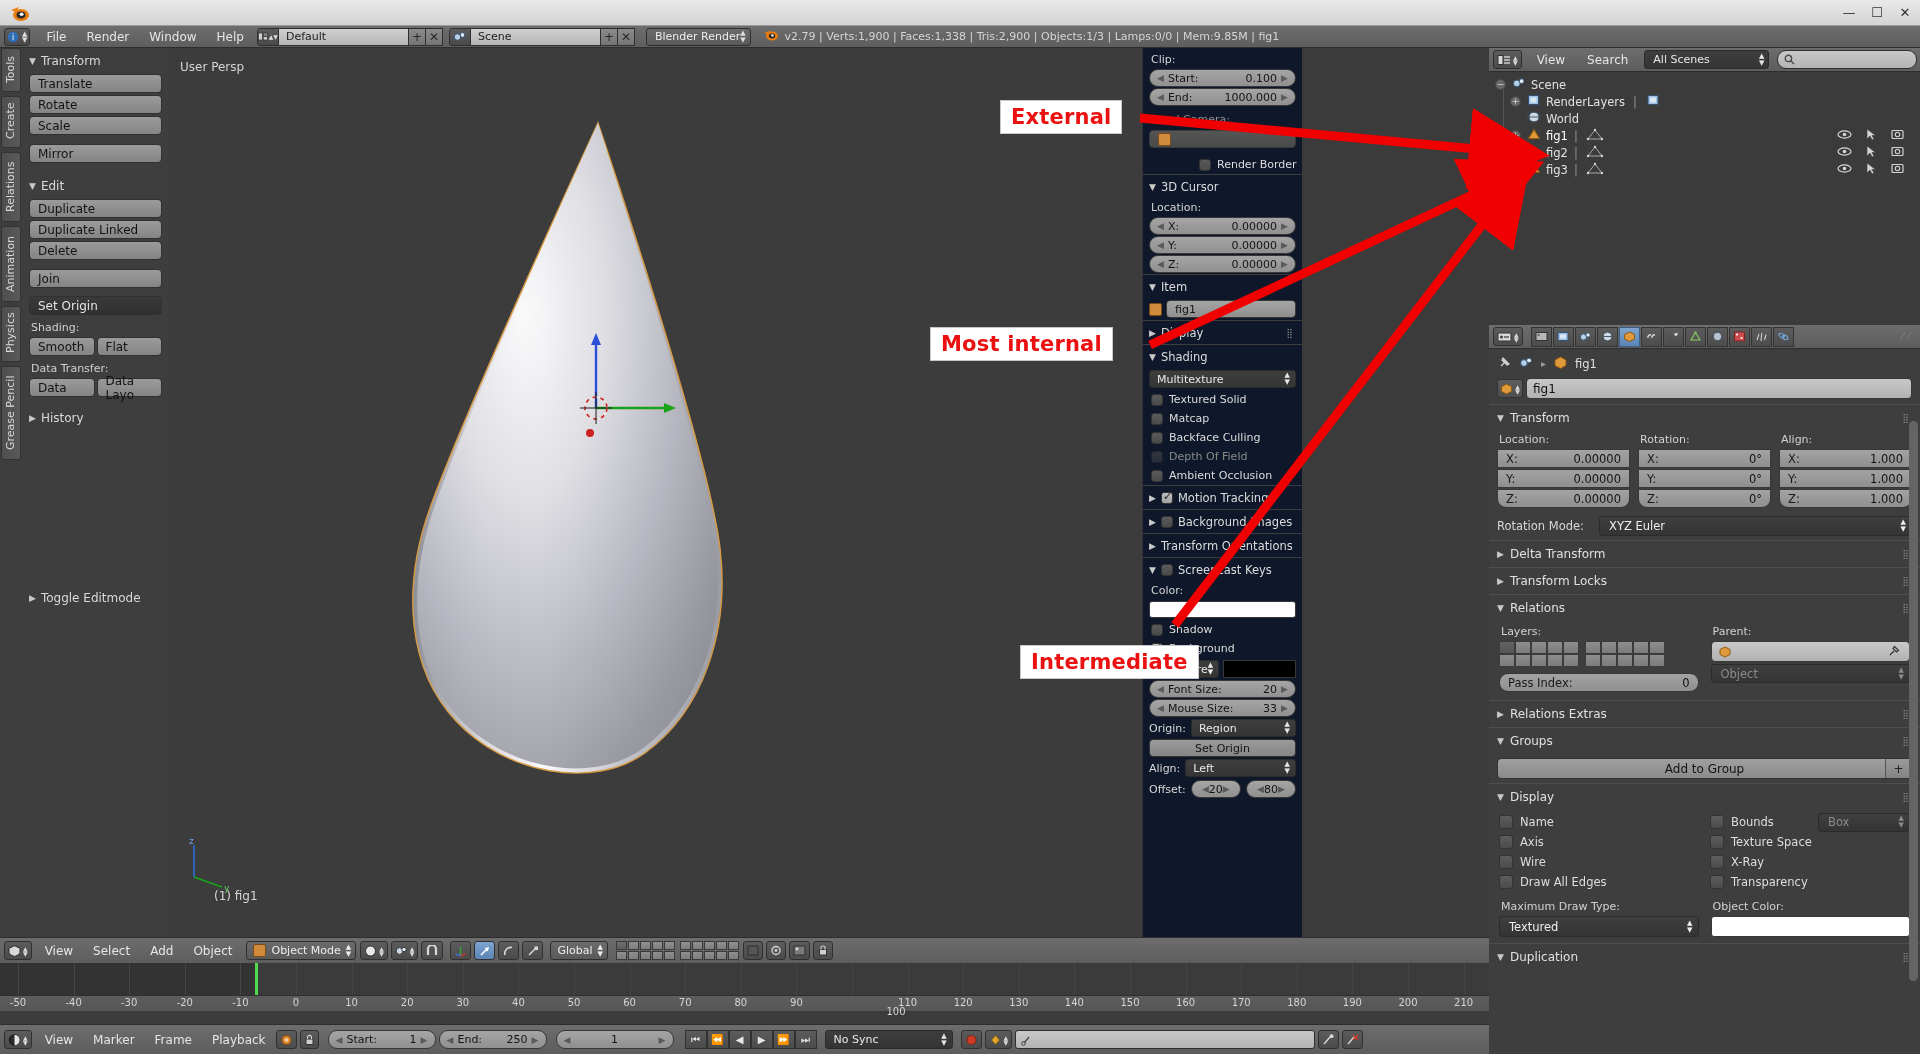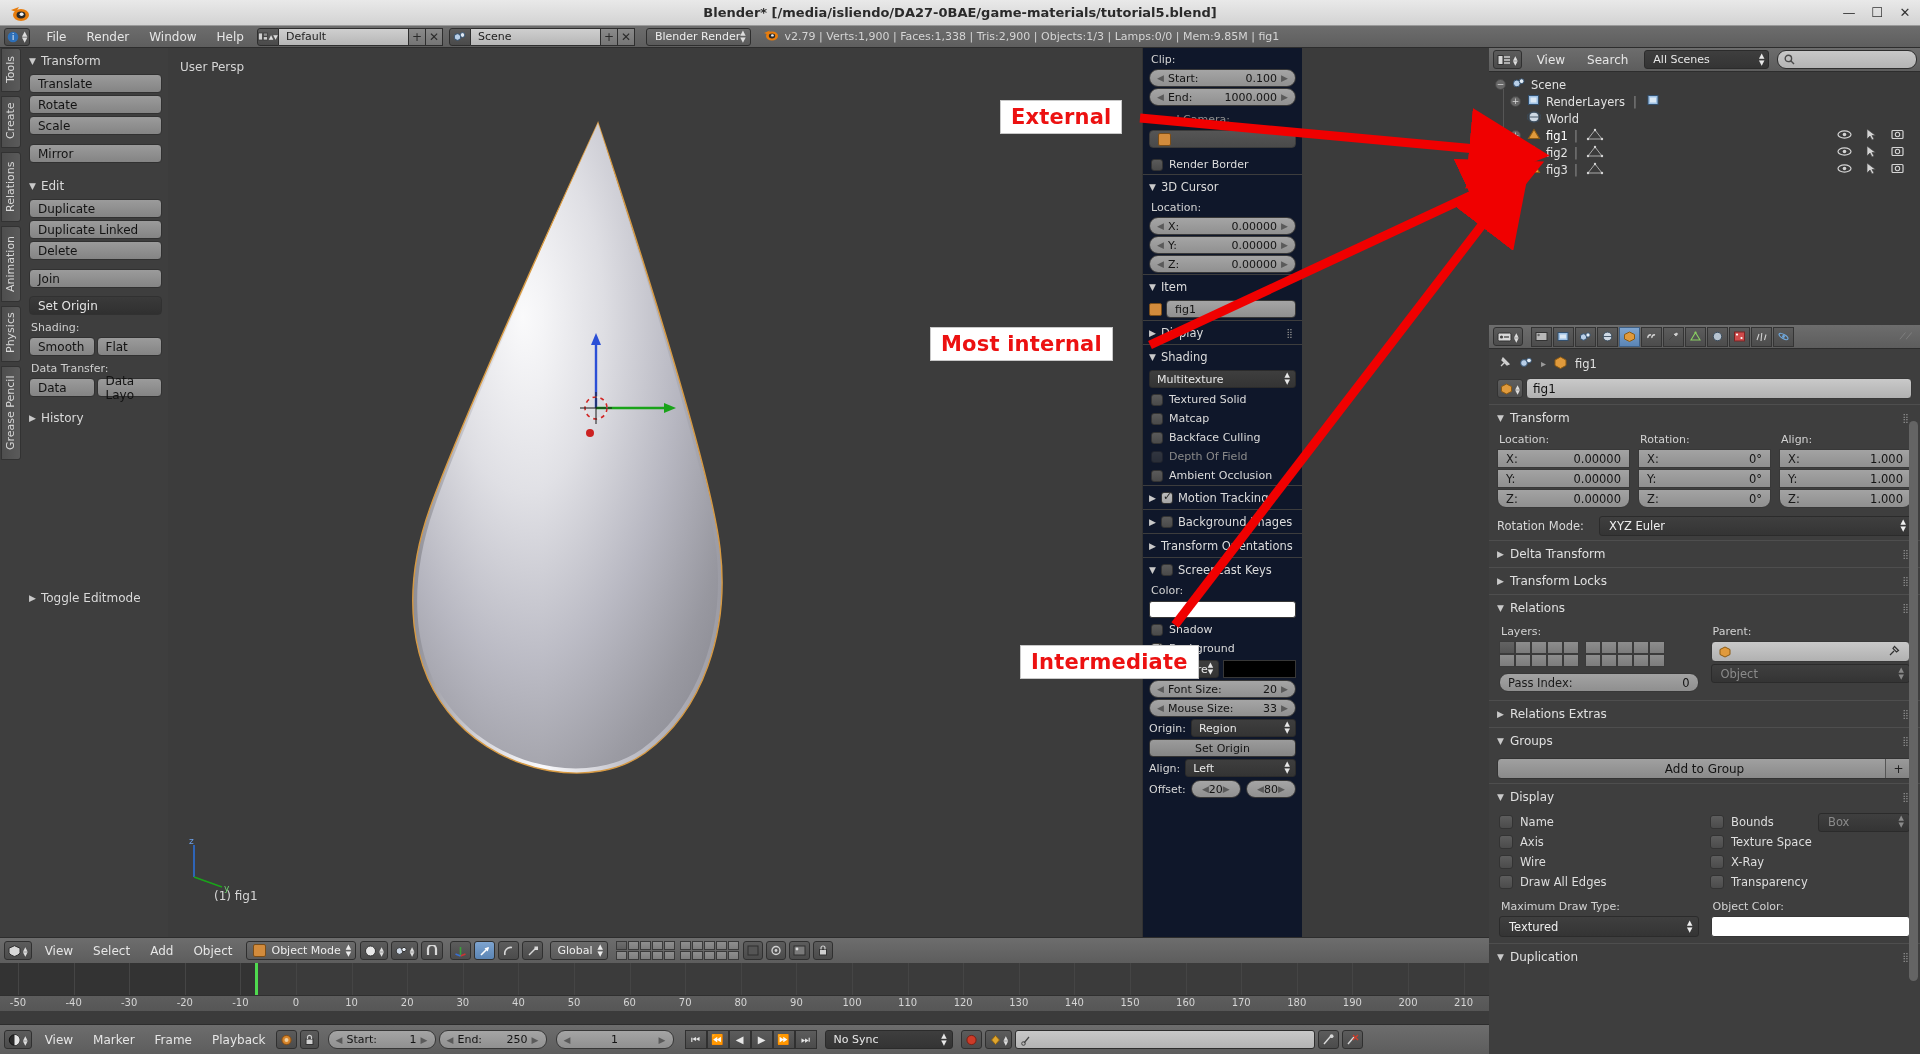--- a/index.html
+++ b/index.html
@@ -288,21 +288,20 @@
 
   <div class="titlebar">
     <div class="tb-logo">
       <svg width="20" height="18" viewBox="0 0 20 18">
         <ellipse cx="11" cy="11" rx="8" ry="6" fill="#e87d0d"></ellipse>
         <ellipse cx="11" cy="11" rx="4.5" ry="3.4" fill="#2a2a2a"></ellipse>
         <ellipse cx="11.6" cy="10.2" rx="2" ry="1.8" fill="#f3f3f3"></ellipse>
         <path d="M1 6 L9 3 L6 8 Z" fill="#e87d0d"></path>
       </svg>
     </div>
-    <div class="tb-title">Blender* [/media/isliendo/DA27-0BAE/game-materials/tutorial5.blend]</div>
     <div class="tb-btns">
       <div class="tb-btn">—</div>
       <div class="tb-btn">☐</div>
       <div class="tb-btn">✕</div>
     </div>
   </div>
 
   <div class="infobar">
     <div class="ed-icon-btn">
       <svg width="13" height="12" viewBox="0 0 13 12">
@@ -470,21 +469,21 @@
       <div class="np-num">
         <span class="ar">◀</span>
         <span style="margin-right:auto;margin-left:4px;">End:</span>
         <span>1000.000</span>
         <span class="ar" style="margin-left:4px;">▶</span>
       </div>
       <div class="np-lbl dim" style="padding-top:6px;">Local Camera:</div>
       <div class="np-field" style="background:linear-gradient(#555,#4a4a4a);border-color:#3a3a3a;">
         <span class="cubeico"></span>
       </div>
-      <div class="np-chk" style="padding-top:8px;">
+      <div class="np-chk" style="padding-top:8px;margin-left:48px;">
         <span class="cbox"></span>
         <span>Render Border</span>
       </div>
 
       <div class="np-sec">
         <span class="tri">▼</span>
         <span>3D Cursor</span>
       </div>
       <div class="np-lbl">Location:</div>
       <div class="np-num">
@@ -813,21 +812,21 @@
         <div class="tl-tick" style="left: 296px;">0</div>
         <div class="tl-tick" style="left: 351.6px;">10</div>
         <div class="tl-tick" style="left: 407.2px;">20</div>
         <div class="tl-tick" style="left: 462.8px;">30</div>
         <div class="tl-tick" style="left: 518.4px;">40</div>
         <div class="tl-tick" style="left: 574px;">50</div>
         <div class="tl-tick" style="left: 629.6px;">60</div>
         <div class="tl-tick" style="left: 685.2px;">70</div>
         <div class="tl-tick" style="left: 740.8px;">80</div>
         <div class="tl-tick" style="left: 796.4px;">90</div>
-        <div class="tl-tick" style="left: 852px;">100</div>
+        <div class="tl-tick" style="left: 896px; margin-top: 9px;">100</div>
         <div class="tl-tick" style="left: 907.6px; text-align: center;">110</div>
         <div class="tl-tick" style="left: 963.2px;">120</div>
         <div class="tl-tick" style="left: 1018.8px;">130</div>
         <div class="tl-tick" style="left: 1074.4px;">140</div>
         <div class="tl-tick" style="left: 1130px;">150</div>
         <div class="tl-tick" style="left: 1185.6px;">160</div>
         <div class="tl-tick" style="left: 1241.2px;">170</div>
         <div class="tl-tick" style="left: 1296.8px;">180</div>
         <div class="tl-tick" style="left: 1352.4px;">190</div>
         <div class="tl-tick" style="left: 1408px;">200</div>

